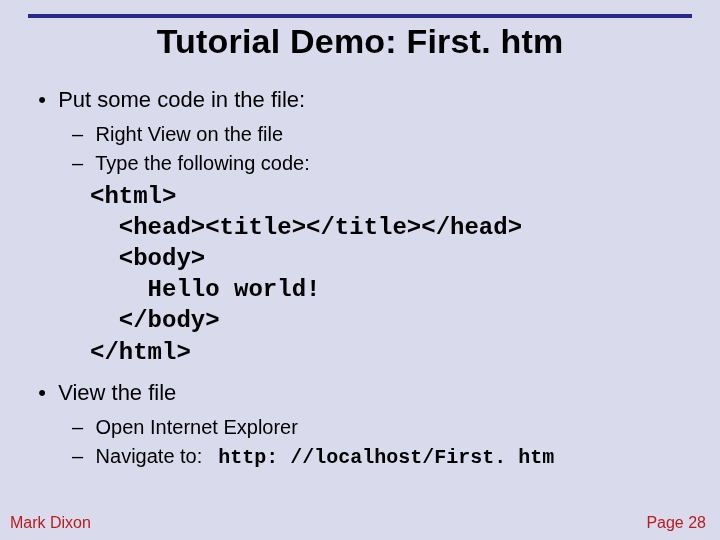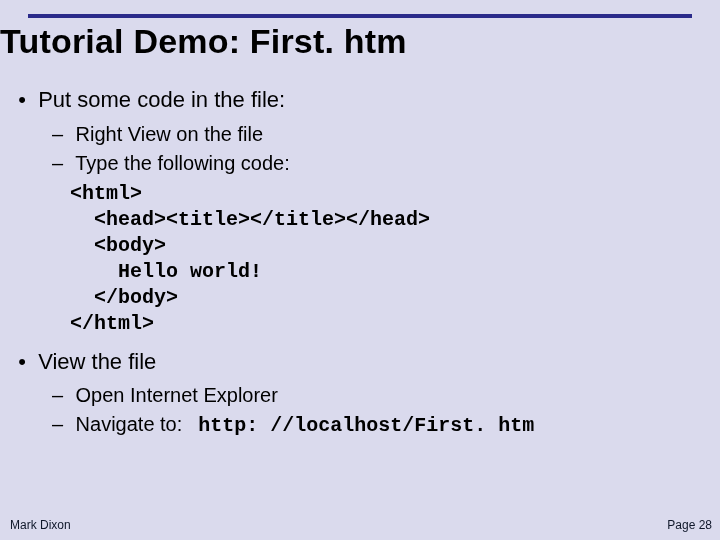--- a/index.html
+++ b/index.html
@@ -11,28 +11,28 @@
       color: #000;
       position: relative;
       overflow: hidden;
     }
     .title-rule {
       height: 4px;
       background: #2a2a8a;
       margin: 14px 28px 0 28px;
     }
     .title {
-      text-align: left;
+      text-align: center;
       font-size: 34px;
       font-weight: bold;
       margin-top: 4px;
       letter-spacing: 0.2px;
     }
     .content {
-      padding: 18px 32px 0 12px;
+      padding: 18px 32px 0 32px;
       font-size: 22px;
       line-height: 1.35;
     }
     .bullet1 {
       margin-top: 6px;
       margin-bottom: 6px;
     }
     .b1-marker {
       display: inline-block;
       width: 20px;
@@ -45,40 +45,40 @@
     }
     .dash-row {
       margin-bottom: 2px;
     }
     .dash {
       display: inline-block;
       width: 18px;
     }
     .code-block {
       font-family: "Courier New", Courier, monospace;
-      font-size: 20px;
+      font-size: 24px;
       font-weight: bold;
       margin-left: 58px;
       margin-top: 4px;
       line-height: 1.3;
       white-space: pre;
     }
     .inline-code {
       font-family: Liberation Mono, monospace;
       font-weight: bold;
       font-size: 20px;
       margin-left: 16px;
     }
     .footer {
       position: absolute;
       bottom: 8px;
       left: 10px;
-      right: 8px;
-      font-size: 12px;
-      color: #0f172a;
+      right: 14px;
+      font-size: 16px;
+      color: #b91c1c;
     }
     .footer-left { float: left; }
     .footer-right { float: right; }
     .section2 { margin-top: 10px; }
   </style>
 </head>
 <body>
 
 <div class="title-rule"></div>
 <h1 class="title">Tutorial Demo: First. htm</h1>

